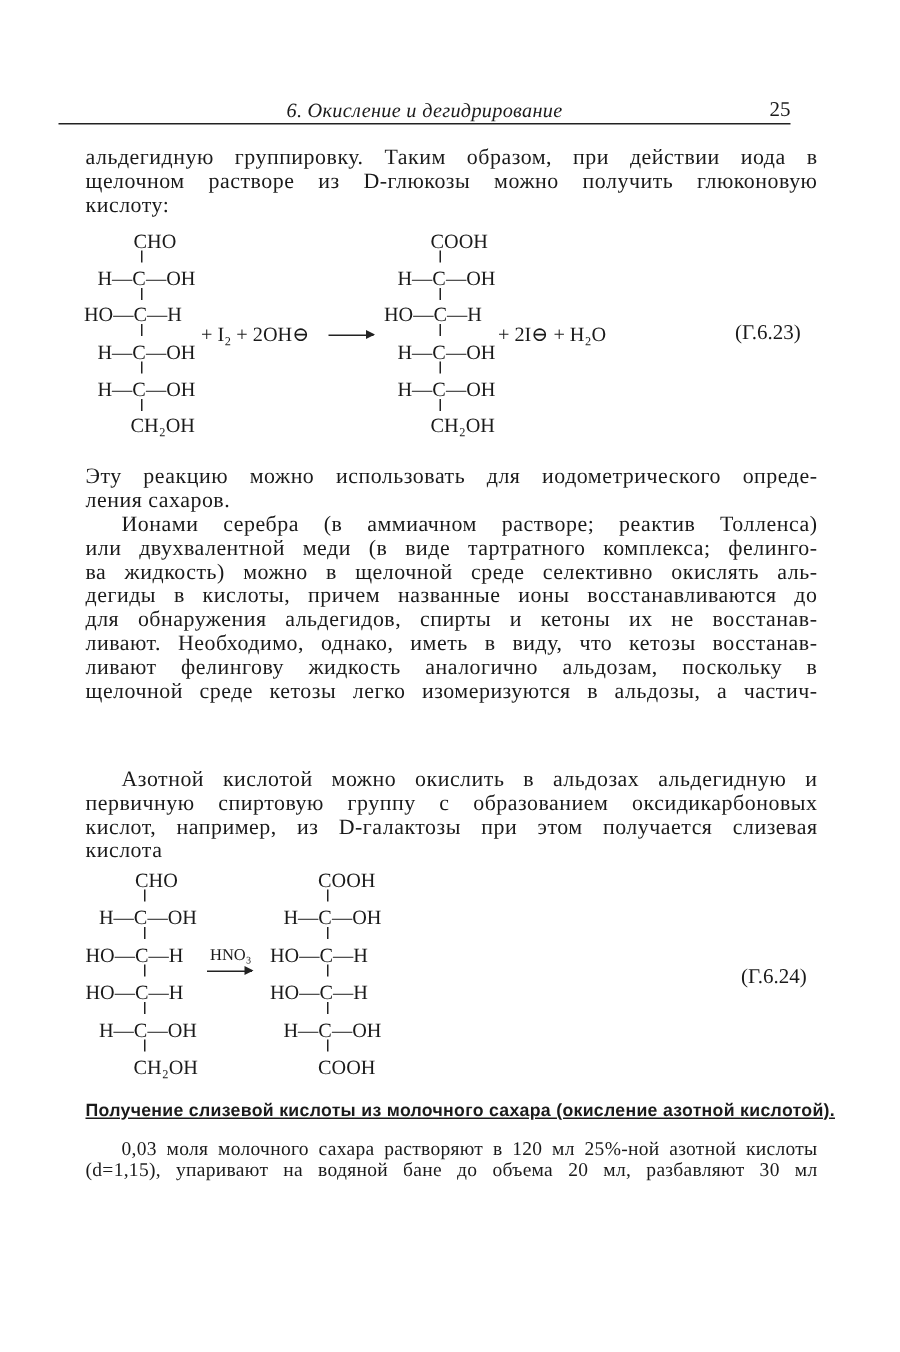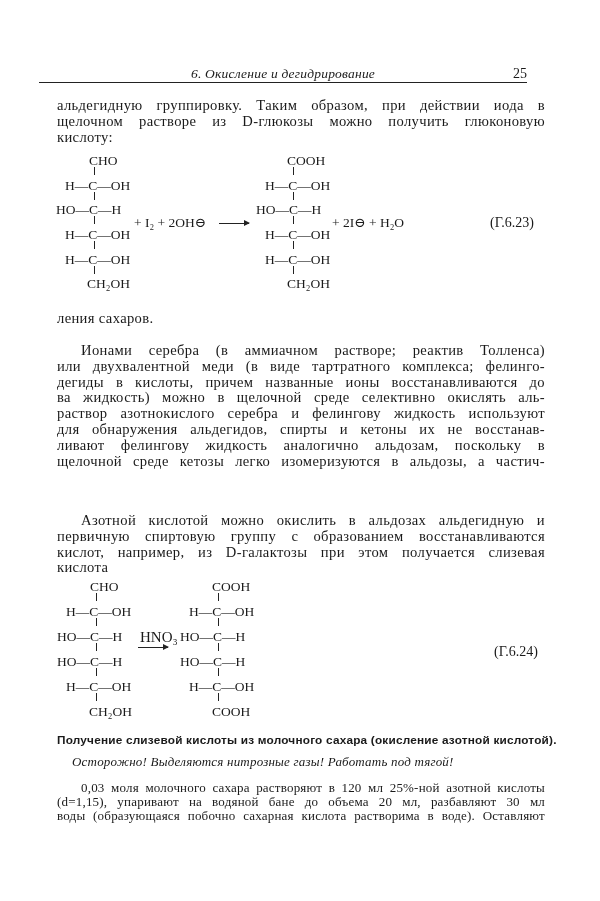--- a/index.html
+++ b/index.html
@@ -66,74 +66,73 @@
     <div class="bond-v" style="left:293px; top:241px; height:8px;"></div>
     <span class="row" style="left:265px; top:253px;">H—C—OH</span>
     <div class="bond-v" style="left:293px; top:266px; height:8px;"></div>
     <span class="row" style="left:287px; top:277px;">CH₂OH</span>
   </div>
   <span class="row" style="left:332px; top:216px;">+ 2I⊖ + H₂O</span>
   <span class="row eqnum" style="left:490px; top:216px;">(Г.6.23)</span>
 </div>
 
 <div class="abs para" style="top:311px;">
+  <span class="line">Эту реакцию можно использовать для иодометрического опреде-</span>
   <span class="line last">ления сахаров.</span>
 </div>
 
 <div class="abs para" style="top:343px;">
   <span class="line indent">Ионами серебра (в аммиачном растворе; реактив Толленса)</span>
   <span class="line">или двухвалентной меди (в виде тартратного комплекса; фелинго-</span>
+  <span class="line">ва жидкость) можно в щелочной среде селективно окислять аль-</span>
   <span class="line">дегиды в кислоты, причем названные ионы восстанавливаются до</span>
-  <span class="line">ва жидкость) можно в щелочной среде селективно окислять аль-</span>
-  <span class="line">раствор азотнокислого серебра и фелингову жидкость используют</span>
   <span class="line">для обнаружения альдегидов, спирты и кетоны их не восстанав-</span>
+  <span class="line">ливают. Необходимо, однако, иметь в виду, что кетозы восстанав-</span>
   <span class="line">ливают фелингову жидкость аналогично альдозам, поскольку в</span>
   <span class="line">щелочной среде кетозы легко изомеризуются в альдозы, а частич-</span>
 </div>
 
 <div class="abs para" style="top:513px;">
   <span class="line indent">Азотной кислотой можно окислить в альдозах альдегидную и</span>
-  <span class="line">первичную спиртовую группу с образованием восстанавливаются</span>
+  <span class="line">первичную спиртовую группу с образованием оксидикарбоновых</span>
   <span class="line">кислот, например, из D-галактозы при этом получается слизевая</span>
   <span class="line last">кислота</span>
 </div>
 
 <div class="abs chem" style="left:0; top:0; width:600px; height:730px;">
   <div>
     <span class="row" style="left:90px; top:580px;">CHO</span>
     <div class="bond-v" style="left:96px; top:593px; height:8px;"></div>
     <span class="row" style="left:66px; top:605px;">H—C—OH</span>
     <div class="bond-v" style="left:96px; top:618px; height:8px;"></div>
     <span class="row" style="left:57px; top:630px;">HO—C—H</span>
     <div class="bond-v" style="left:96px; top:643px; height:8px;"></div>
     <span class="row" style="left:57px; top:655px;">HO—C—H</span>
     <div class="bond-v" style="left:96px; top:668px; height:8px;"></div>
     <span class="row" style="left:66px; top:680px;">H—C—OH</span>
     <div class="bond-v" style="left:96px; top:693px; height:8px;"></div>
     <span class="row" style="left:89px; top:705px;">CH₂OH</span>
   </div>
-  <span class="row" style="left:140px; top:631px; font-size:15px;">HNO₃</span>
+  <span class="row" style="left:140px; top:631px; font-size:11px;">HNO₃</span>
   <div class="arrow" style="left:138px; top:647px; width:30px;"></div>
   <div>
     <span class="row" style="left:212px; top:580px;">COOH</span>
     <div class="bond-v" style="left:218px; top:593px; height:8px;"></div>
     <span class="row" style="left:189px; top:605px;">H—C—OH</span>
     <div class="bond-v" style="left:218px; top:618px; height:8px;"></div>
     <span class="row" style="left:180px; top:630px;">HO—C—H</span>
     <div class="bond-v" style="left:218px; top:643px; height:8px;"></div>
     <span class="row" style="left:180px; top:655px;">HO—C—H</span>
     <div class="bond-v" style="left:218px; top:668px; height:8px;"></div>
     <span class="row" style="left:189px; top:680px;">H—C—OH</span>
     <div class="bond-v" style="left:218px; top:693px; height:8px;"></div>
     <span class="row" style="left:212px; top:705px;">COOH</span>
   </div>
   <span class="row eqnum" style="left:494px; top:645px;">(Г.6.24)</span>
 </div>
 
 <div class="abs small" style="top:733px;">
-  <div class="bold-title" style="text-align:right; white-space:nowrap;">Получение слизевой кислоты из молочного сахара (окисление азотной кислотой).</div>
-  <div class="warn" style="margin-top:8px; padding-left:15px; white-space:nowrap;">Осторожно! Выделяются нитрозные газы! Работать под тягой!</div>
+  <div class="bold-title" style="text-align:right; white-space:nowrap;text-decoration:underline;">Получение слизевой кислоты из молочного сахара (окисление азотной кислотой).</div>
   <div style="margin-top:12px; text-align:justify;">
     <span class="line" style="display:block; white-space:nowrap; text-align-last:justify; padding-left:24px;">0,03 моля молочного сахара растворяют в 120 мл 25%-ной азотной кислоты</span>
     <span class="line" style="display:block; white-space:nowrap; text-align-last:justify;">(d=1,15), упаривают на водяной бане до объема 20 мл, разбавляют 30 мл</span>
-    <span class="line" style="display:block; white-space:nowrap; text-align-last:justify;">воды (образующаяся побочно сахарная кислота растворима в воде). Оставляют</span>
   </div>
 </div>
 
 </body></html>

